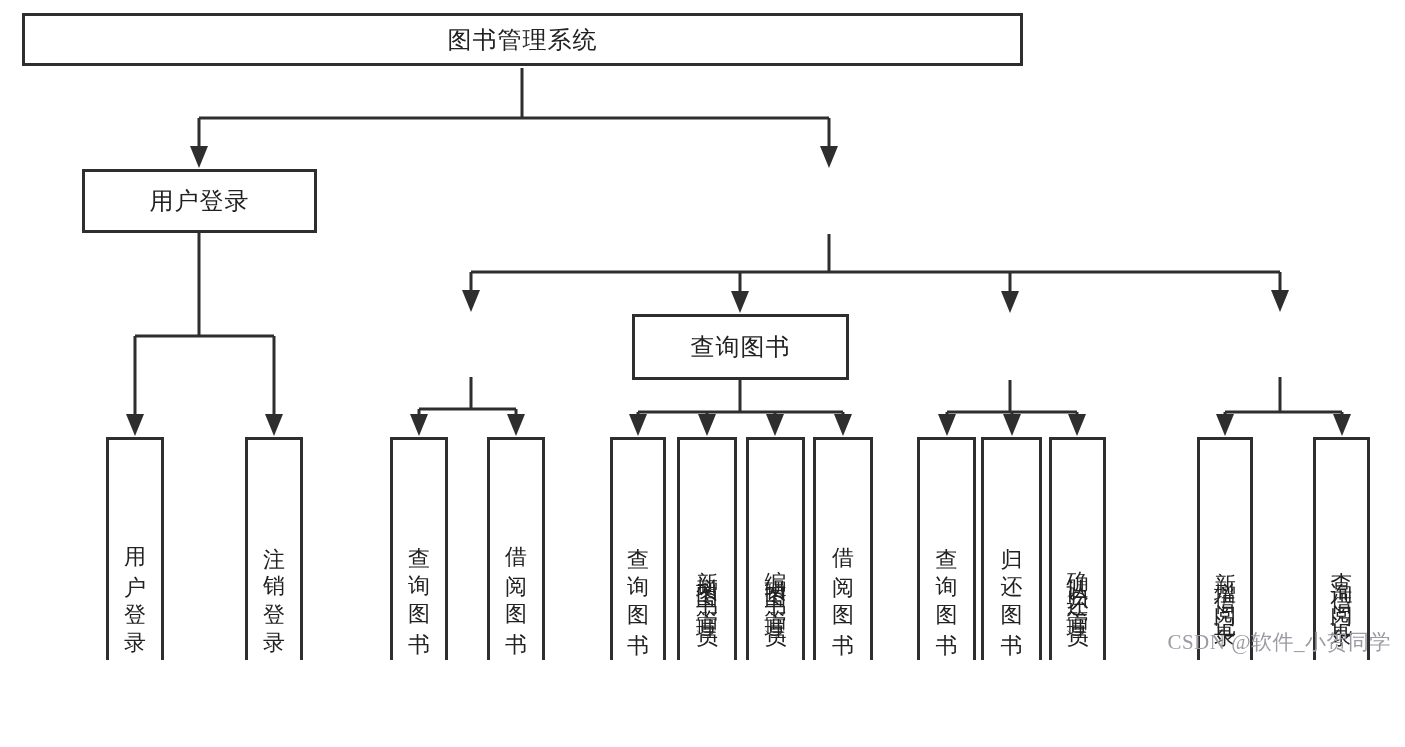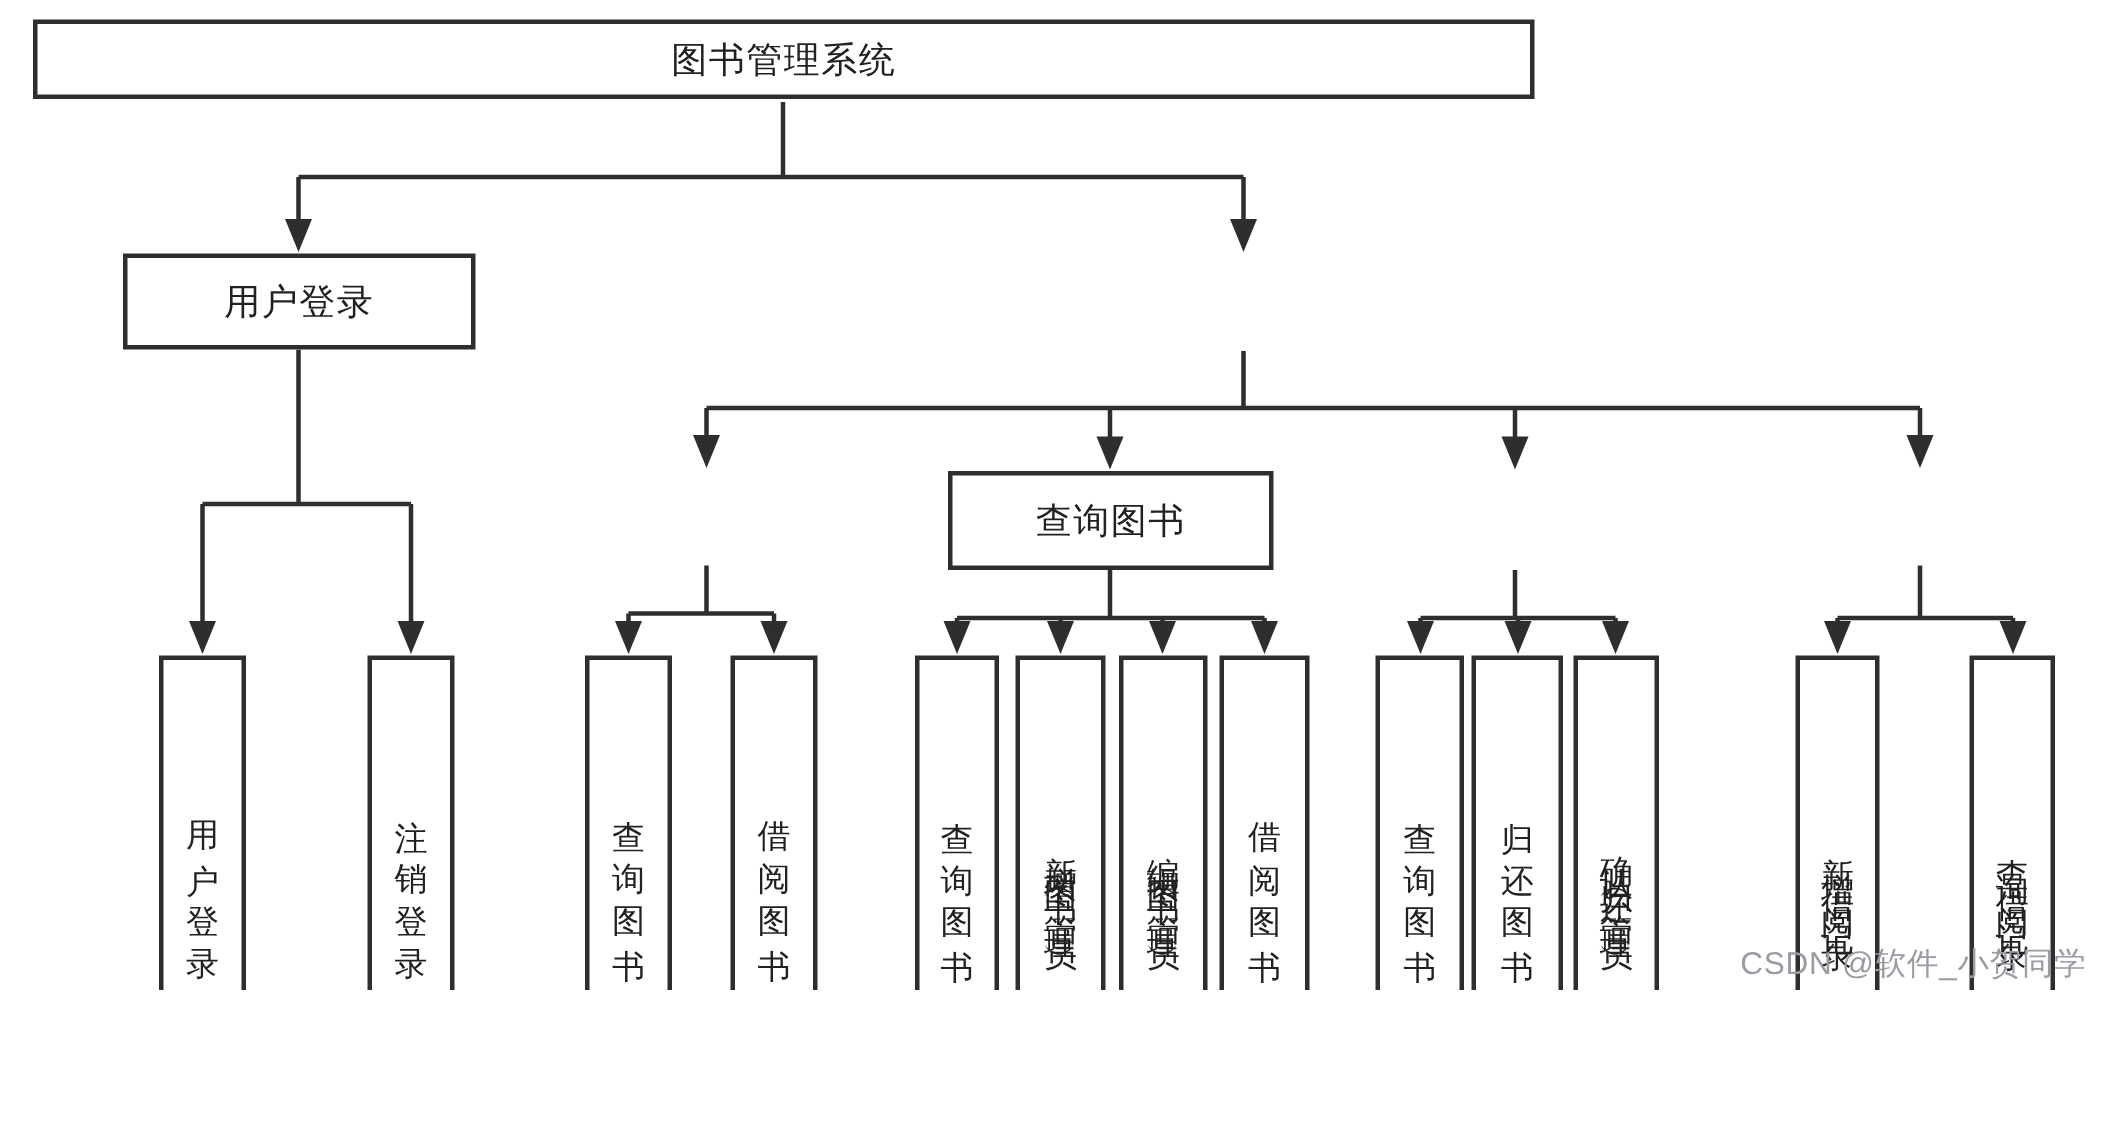--- a/index.html
+++ b/index.html
@@ -56,20 +56,21 @@
   .sp-tight { letter-spacing: 0.36em; }
   .watermark {
     position: absolute;
     right: 14px;
     bottom: 4px;
     font-size: 21px;
     letter-spacing: 0.5px;
     color: var(--watermark);
     z-index: 10;
     white-space: nowrap;
+    font-family: Liberation Serif, serif;
   }
 </style>
 </head>
 <body>
 
 <div class="stage">
 
   <svg class="connector" viewBox="0 0 1405 747" aria-hidden="true">
     <path d="M522 68 V118 M199 118 H829 M199 118 V150 M829 118 V150
              M199 233 V336 M135 336 H274 M135 336 V418 M274 336 V418

